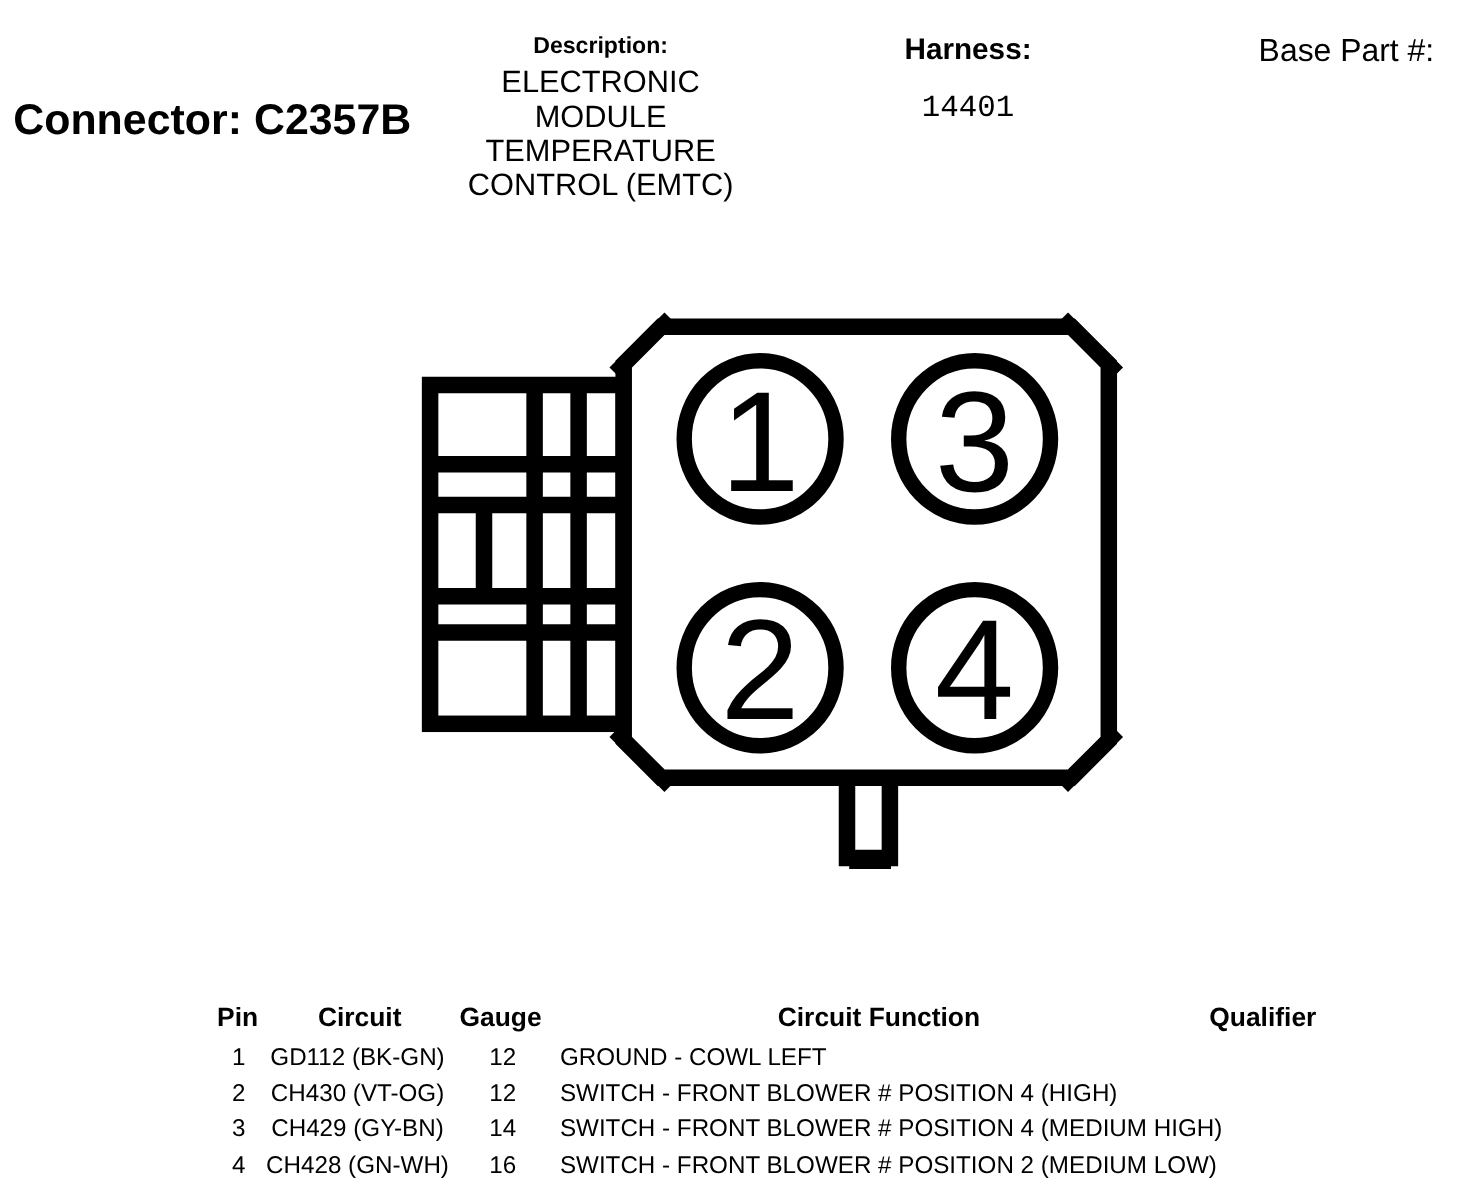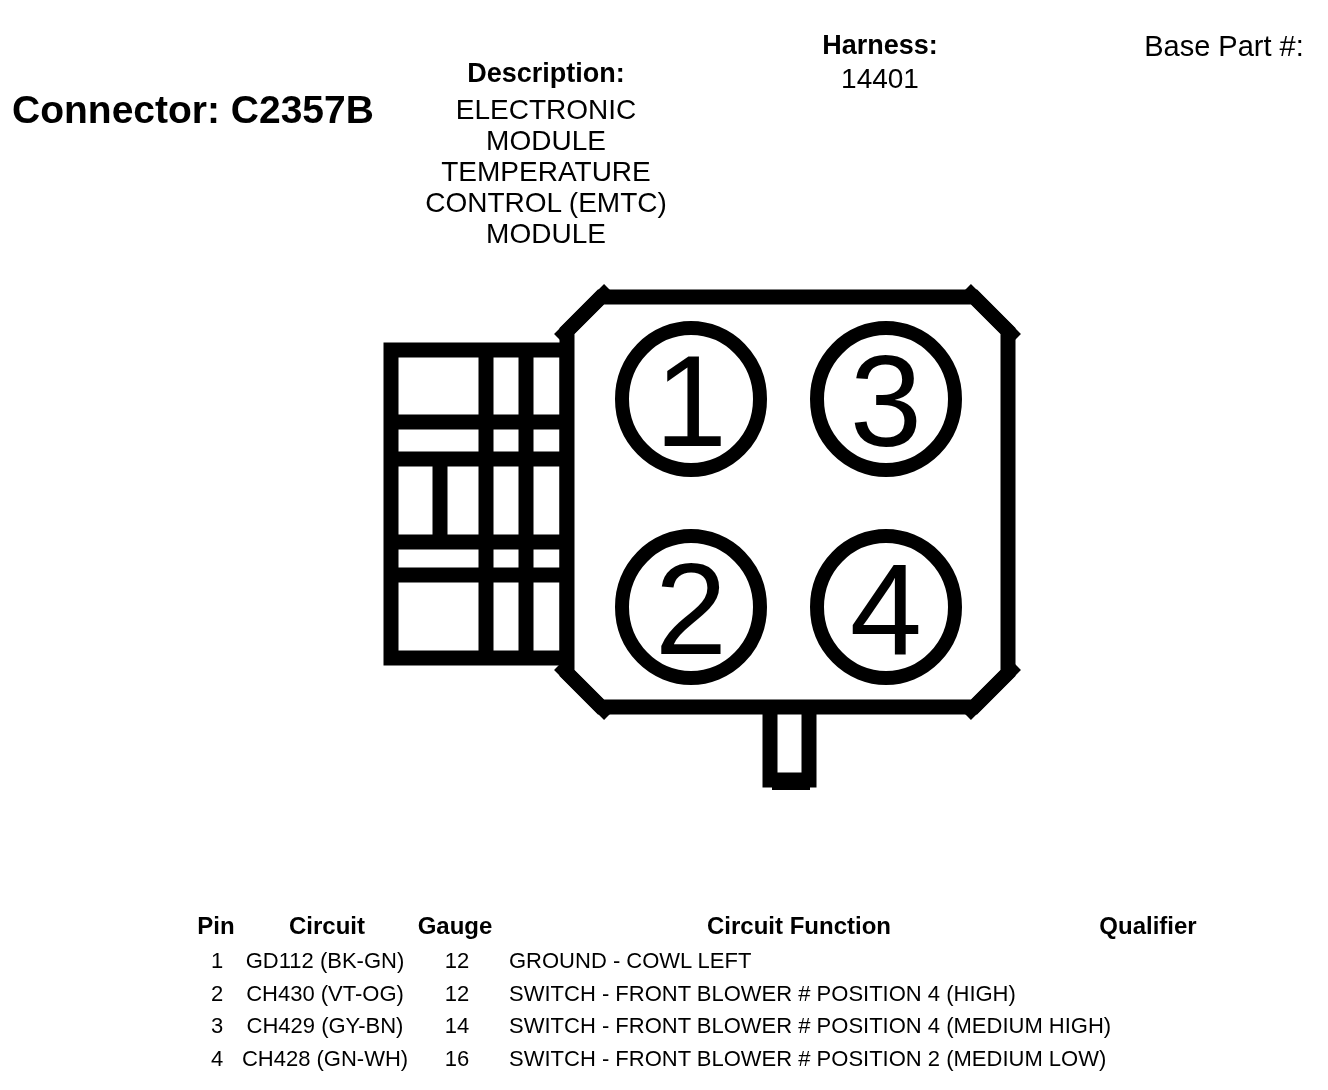--- a/index.html
+++ b/index.html
@@ -4,25 +4,25 @@
 <style>
   html,body{margin:0;padding:0;background:#fff;}
   .page{
     position:relative;width:1328px;height:1090px;background:#fff;color:#000;
     font-family:"Liberation Sans", sans-serif;overflow:hidden;
   }
   .abs{position:absolute;}
   
   .connector-title{left:12px;top:88px;font-size:39px;font-weight:bold;white-space:nowrap;}
   .desc-col{left:396px;top:30px;width:300px;text-align:center;}
-  .desc-label{font-size:27px;font-weight:bold;margin-top:28px;}
+  .desc-label{font-size:21px;font-weight:bold;}
   .desc-lines{margin-top:5px;font-size:28px;line-height:31px;}
   .harness-col{left:780px;top:30px;width:200px;text-align:center;}
   .harness-label{font-size:27px;font-weight:bold;}
-  .harness-value{margin-top:2px;font-size:28px;}
+  .harness-value{margin-top:22px;font-size:28px;font-family:Liberation Mono, monospace;}
   .basepart-col{left:1120px;top:30px;width:208px;text-align:center;}
   .basepart-label{font-size:29px;font-weight:normal;}
   
   .diagram-svg{left:0;top:0;width:1328px;height:1090px;}
   .diagram-svg text{
     font-family:"Liberation Sans", sans-serif;
     font-size:130px;fill:#000;text-anchor:middle;
   }
   
   .tbl-header{left:0;top:912px;width:1328px;height:27px;font-size:24px;font-weight:bold;line-height:27px;}
@@ -46,21 +46,20 @@
 <div class="page">
 
   <div class="abs connector-title">Connector: C2357B</div>
 
   <div class="abs desc-col">
     <div class="desc-label">Description:</div>
     <div class="desc-lines">
       <div>ELECTRONIC MODULE</div>
       <div>TEMPERATURE</div>
       <div>CONTROL (EMTC)</div>
-      <div>MODULE</div>
     </div>
   </div>
 
   <div class="abs harness-col">
     <div class="harness-label">Harness:</div>
     <div class="harness-value">14401</div>
   </div>
 
   <div class="abs basepart-col">
     <div class="basepart-label">Base Part #:</div>

